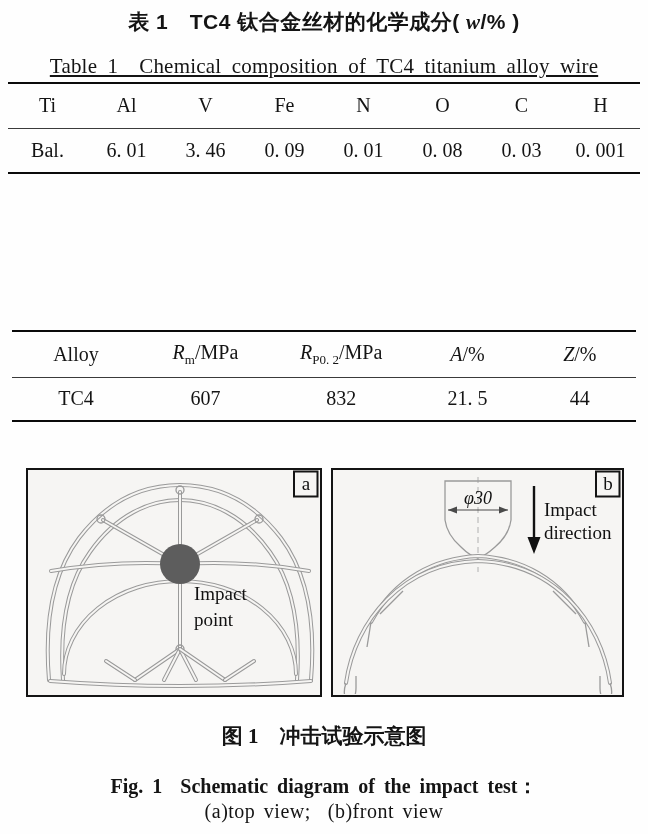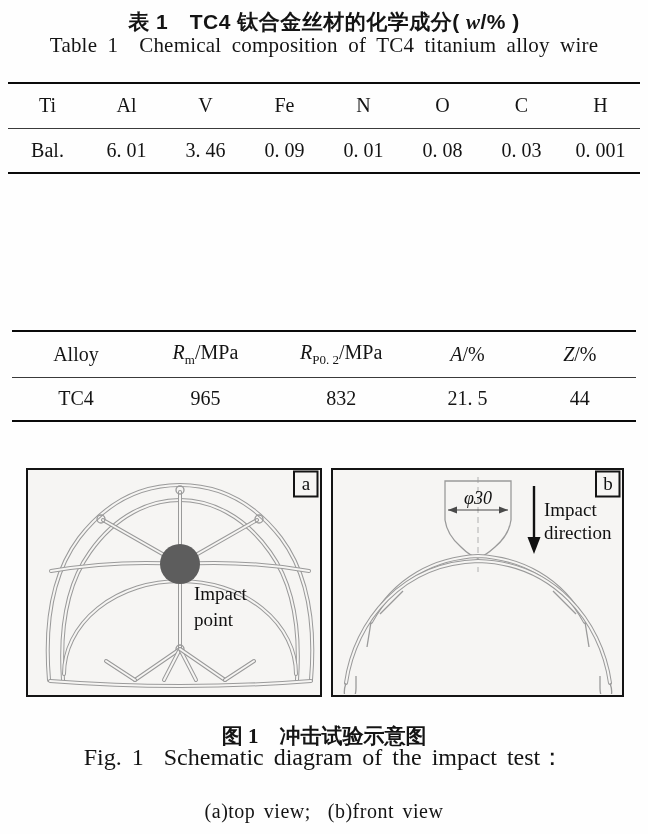--- a/index.html
+++ b/index.html
@@ -37,38 +37,38 @@
 
   .panel {
     position:absolute; top:468px; height:229px;
     background:#f6f5f3; border:2.5px solid #141414;
   }
   #panel-a { left:26px;  width:296px; }
   #panel-b { left:331px; width:293px; }
   .panel svg { display:block; }
 
   .cap-zh { top:722px; font-size:21px; white-space:pre;font-weight:bold; }
-  .cap-en { top:741px; font-size:24px; word-spacing:4px; white-space:pre; }
+  .cap-en { top:773px; font-size:20px; word-spacing:4px; white-space:pre;font-weight:bold; }
   .cap-views { top:800px; font-size:20px; word-spacing:3px; letter-spacing:0.5px; white-space:pre; }
 
   
   .tube  { fill:none; stroke:#9a9a9a; stroke-width:4;   stroke-linecap:round; }
   .tubei { fill:none; stroke:#f6f5f3; stroke-width:2;   stroke-linecap:round; }
   .thin  { fill:none; stroke:#9a9a9a; stroke-width:1.3; }
   .dim   { stroke:#4a4a4a; stroke-width:1.2; }
   .svgtext { font-family:"Liberation Serif", serif; fill:#111111; }
   .labelbox { fill:#f6f5f3; stroke:#141414; stroke-width:2; }
 </style>
 </head>
 <body>
 
 <div class="page">
 
   <div class="abs center zh-title" style="top:8px;"><span>表 1　TC4 钛合金丝材的化学成分( </span><span class="var" style="font-family:'Liberation Serif',serif;">w</span><span>/% )</span></div>
-  <div class="abs center en-title" style="top:33px;">Table 1  Chemical composition of TC4 titanium alloy wire</div>
+  <div class="abs center en-title" style="top:54px;text-decoration:underline;">Table 1  Chemical composition of TC4 titanium alloy wire</div>
 
   <table id="table1" class="abs rule-table">
     <thead>
       <tr>
         <th>Ti</th>
         <th>Al</th>
         <th>V</th>
         <th>Fe</th>
         <th>N</th>
         <th>O</th>
@@ -104,21 +104,21 @@
         <th>Alloy</th>
         <th><span class="var">R</span><sub>m</sub><span>/MPa</span></th>
         <th><span class="var">R</span><sub>P0. 2</sub><span>/MPa</span></th>
         <th><span class="var">A</span><span>/%</span></th>
         <th><span class="var">Z</span><span>/%</span></th>
       </tr>
     </thead>
     <tbody>
       <tr>
         <td>TC4</td>
-        <td>965</td>
+        <td>607</td>
         <td>832</td>
         <td>21. 5</td>
         <td>44</td>
       </tr>
     </tbody>
   </table>
 
   <div id="panel-a" class="panel">
     <svg width="291" height="224" viewBox="0 0 291 224">
 

